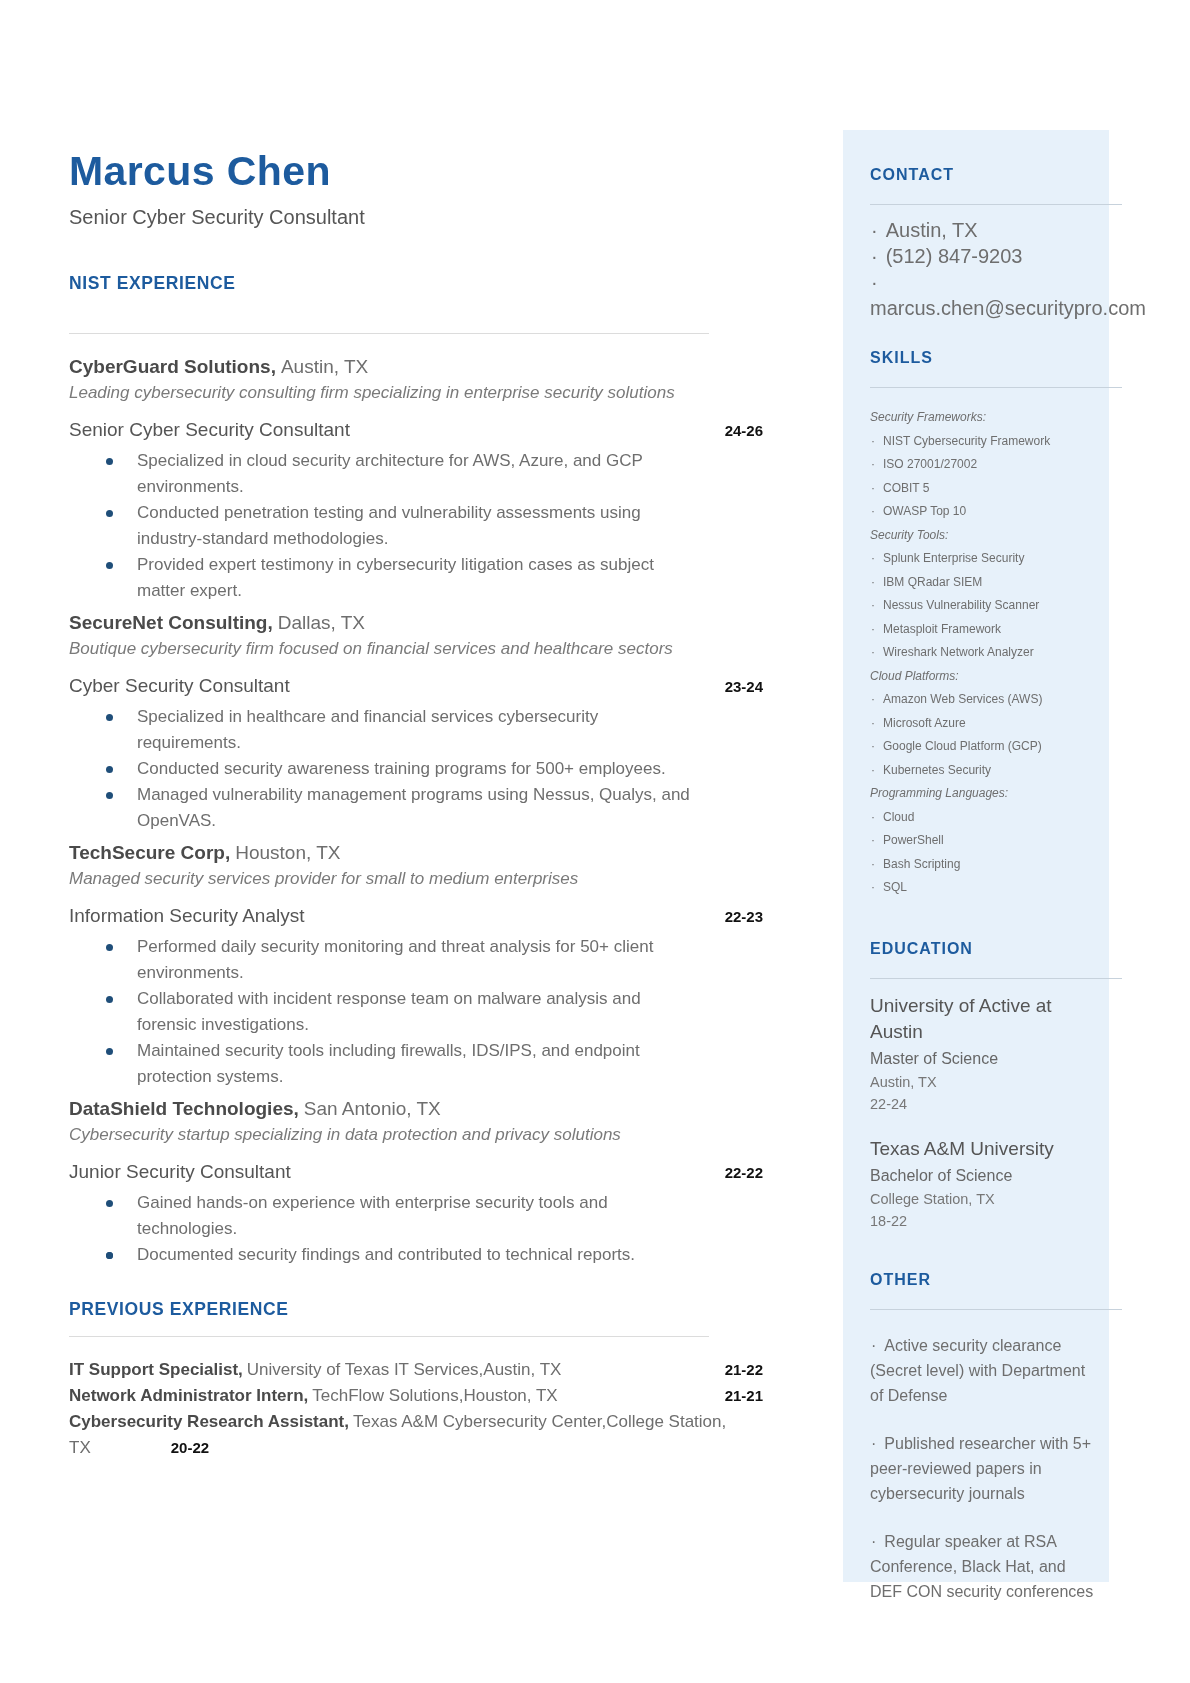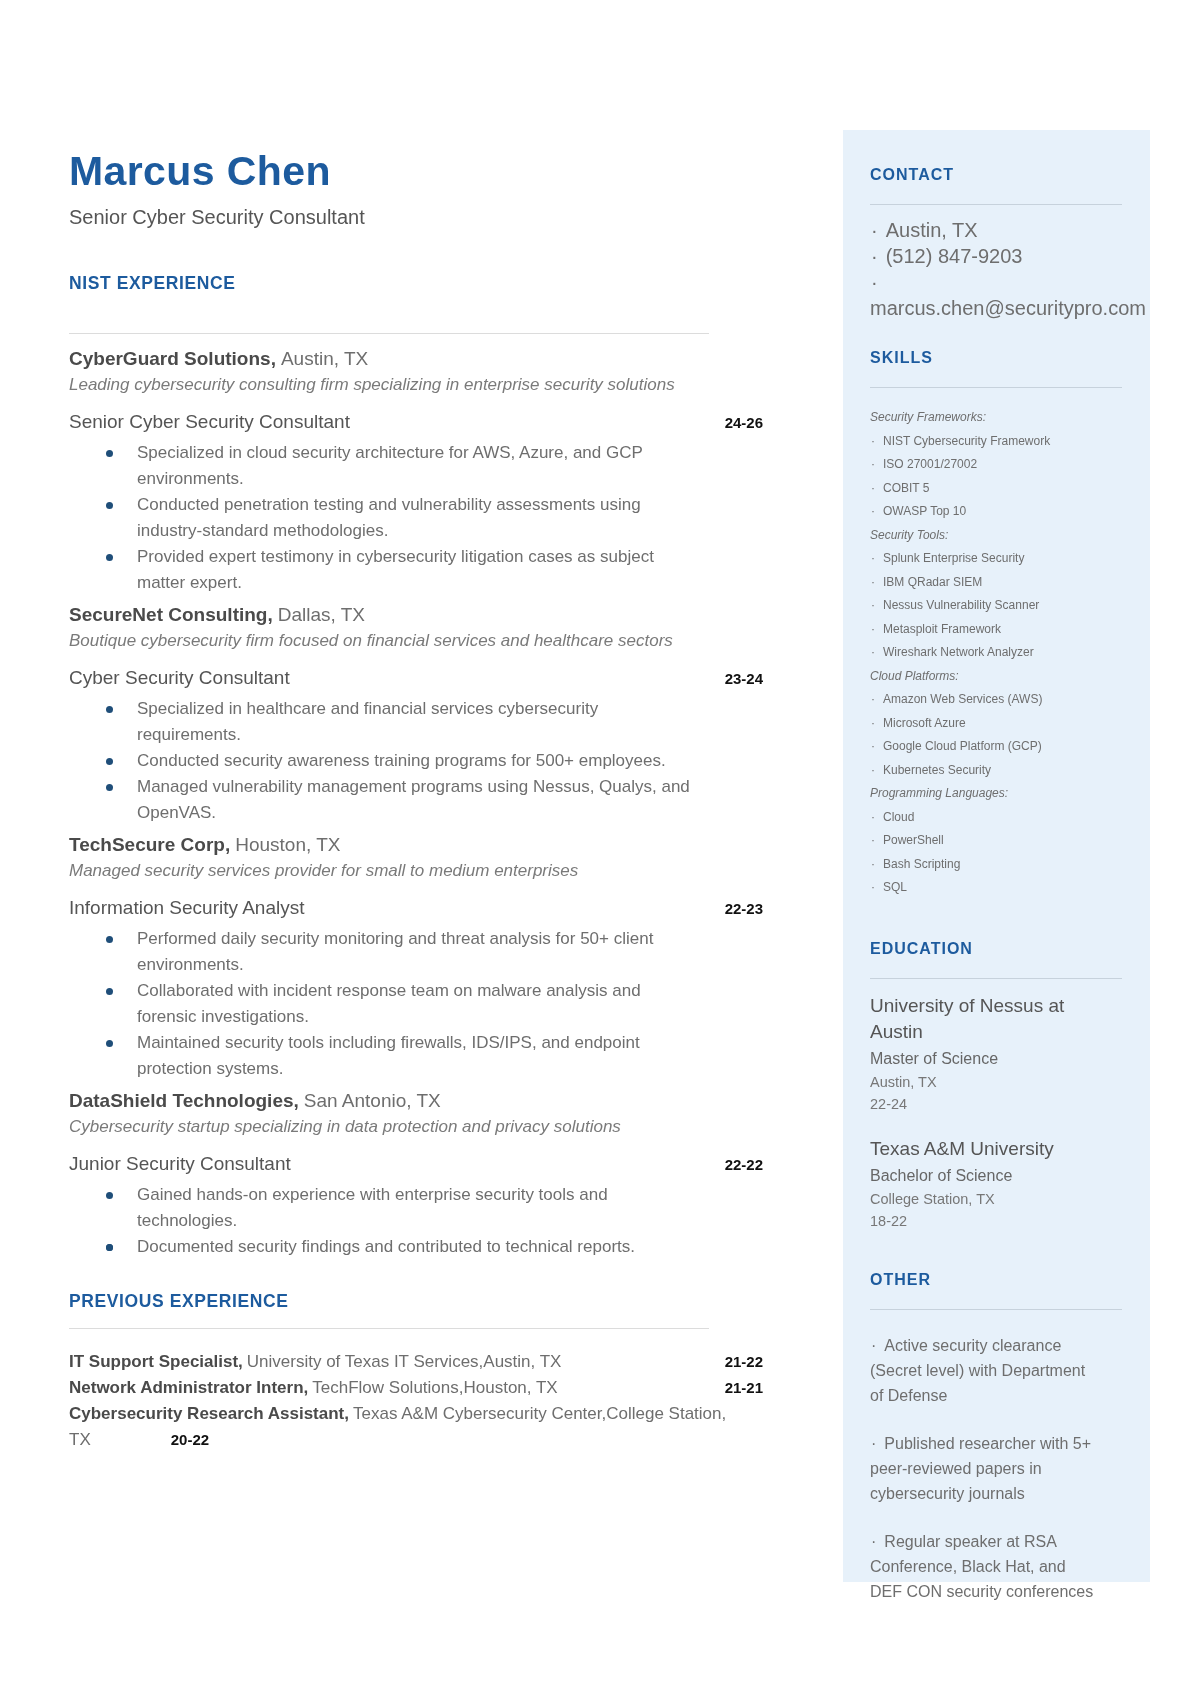--- a/index.html
+++ b/index.html
@@ -7,42 +7,42 @@
     width:1190px;height:1683px;position:relative;background:#ffffff;
     font-family:"Liberation Sans",sans-serif;color:#6e6e6e;
     -webkit-font-smoothing:antialiased;
   }
   
   .main{position:absolute;left:69px;top:146px;width:694px;}
   .name{margin:0;font-size:41px;line-height:50px;font-weight:700;color:#1d5b9e;letter-spacing:.4px;}
   .subtitle{margin-top:8px;font-size:20px;line-height:26px;color:#555555;}
   .sec-head{margin-top:42px;font-size:17.5px;line-height:22px;font-weight:700;color:#1d5b9e;letter-spacing:.6px;}
   .rule{margin-top:39px;width:640px;border-top:1px solid #dcdcdc;height:0;}
-  .company-line{margin-top:12px;font-size:19px;line-height:26px;}
+  .company-line{margin-top:20px;font-size:19px;line-height:26px;}
   .company-line.later{margin-top:6px;}
   .company{font-weight:700;color:#4a4a4a;margin-right:5px;}
   .loc{color:#6e6e6e;}
   .desc{margin-top:1px;font-size:17px;line-height:23px;font-style:italic;color:#7a7a7a;}
   .role-row{display:flex;justify-content:space-between;align-items:baseline;margin-top:13px;}
   .role{font-size:19px;line-height:26px;color:#555555;}
   .date{font-size:15px;font-weight:600;color:#111111;white-space:nowrap;margin-left:37px;}
   .bullets{margin-top:5px;}
   .bi{position:relative;padding-left:68px;font-size:17px;line-height:26px;color:#6e6e6e;max-width:558px;}
   .bi .dot{position:absolute;left:37px;top:10px;width:7px;height:7px;border-radius:50%;background:#1f4e79;}
   .prev-head{margin-top:30px;}
   .prev-rule{margin-top:16px;}
   .prev-rows{margin-top:20px;}
   .prev-row{display:flex;justify-content:space-between;align-items:baseline;font-size:17px;line-height:26px;}
   .prev-row .ptext{flex:1;padding-right:10px;}
   .prev-row-wrap{display:block;max-width:680px;font-size:17px;line-height:26px;}
   .plabel{font-weight:700;color:#4a4a4a;margin-right:4px;}
   .porg{color:#6e6e6e;}
   .inline-date{margin-left:80px;}
   
-  .sidebar{position:absolute;left:843px;top:130px;width:307px;height:1452px;
+  .sidebar{position:absolute;left:843px;top:130px;width:266px;height:1452px;
     background:#e7f1fa;box-sizing:border-box;padding:36px 0 0 27px;}
   .side-head{font-size:16px;line-height:18px;font-weight:700;color:#1d5b9e;letter-spacing:1px;}
   .side-rule{margin-top:20px;width:252px;border-top:1px solid #c7d2dc;height:0;}
   .contact-list{margin-top:12px;font-size:20px;line-height:26px;color:#6e6e6e;max-width:232px;}
   .mini-dot{margin-right:8px;margin-left:1px;}
   .email-text{display:block;}
   .skills-head{margin-top:28px;}
   .skills-list{margin-top:18px;font-size:12px;line-height:23.5px;color:#6e6e6e;}
   .skill-label{font-style:italic;}
   .skill-item{max-width:228px;}
@@ -172,21 +172,21 @@
     <div class="skill-label">Programming Languages:</div>
     <div class="skill-item"><span class="mini-dot">·</span><span>Cloud</span></div>
     <div class="skill-item"><span class="mini-dot">·</span><span>PowerShell</span></div>
     <div class="skill-item"><span class="mini-dot">·</span><span>Bash Scripting</span></div>
     <div class="skill-item"><span class="mini-dot">·</span><span>SQL</span></div>
   </div>
 
   <div class="side-head edu-head">EDUCATION</div>
   <div class="side-rule"></div>
   <div class="edu-block">
-    <div class="school">University of Nessus at Austin</div>
+    <div class="school">University of Active at Austin</div>
     <div class="degree">Master of Science</div>
     <div class="edu-loc">Austin, TX</div>
     <div class="edu-years">22-24</div>
   </div>
   <div class="edu-block later">
     <div class="school">Texas A&amp;M University</div>
     <div class="degree">Bachelor of Science</div>
     <div class="edu-loc">College Station, TX</div>
     <div class="edu-years">18-22</div>
   </div>

